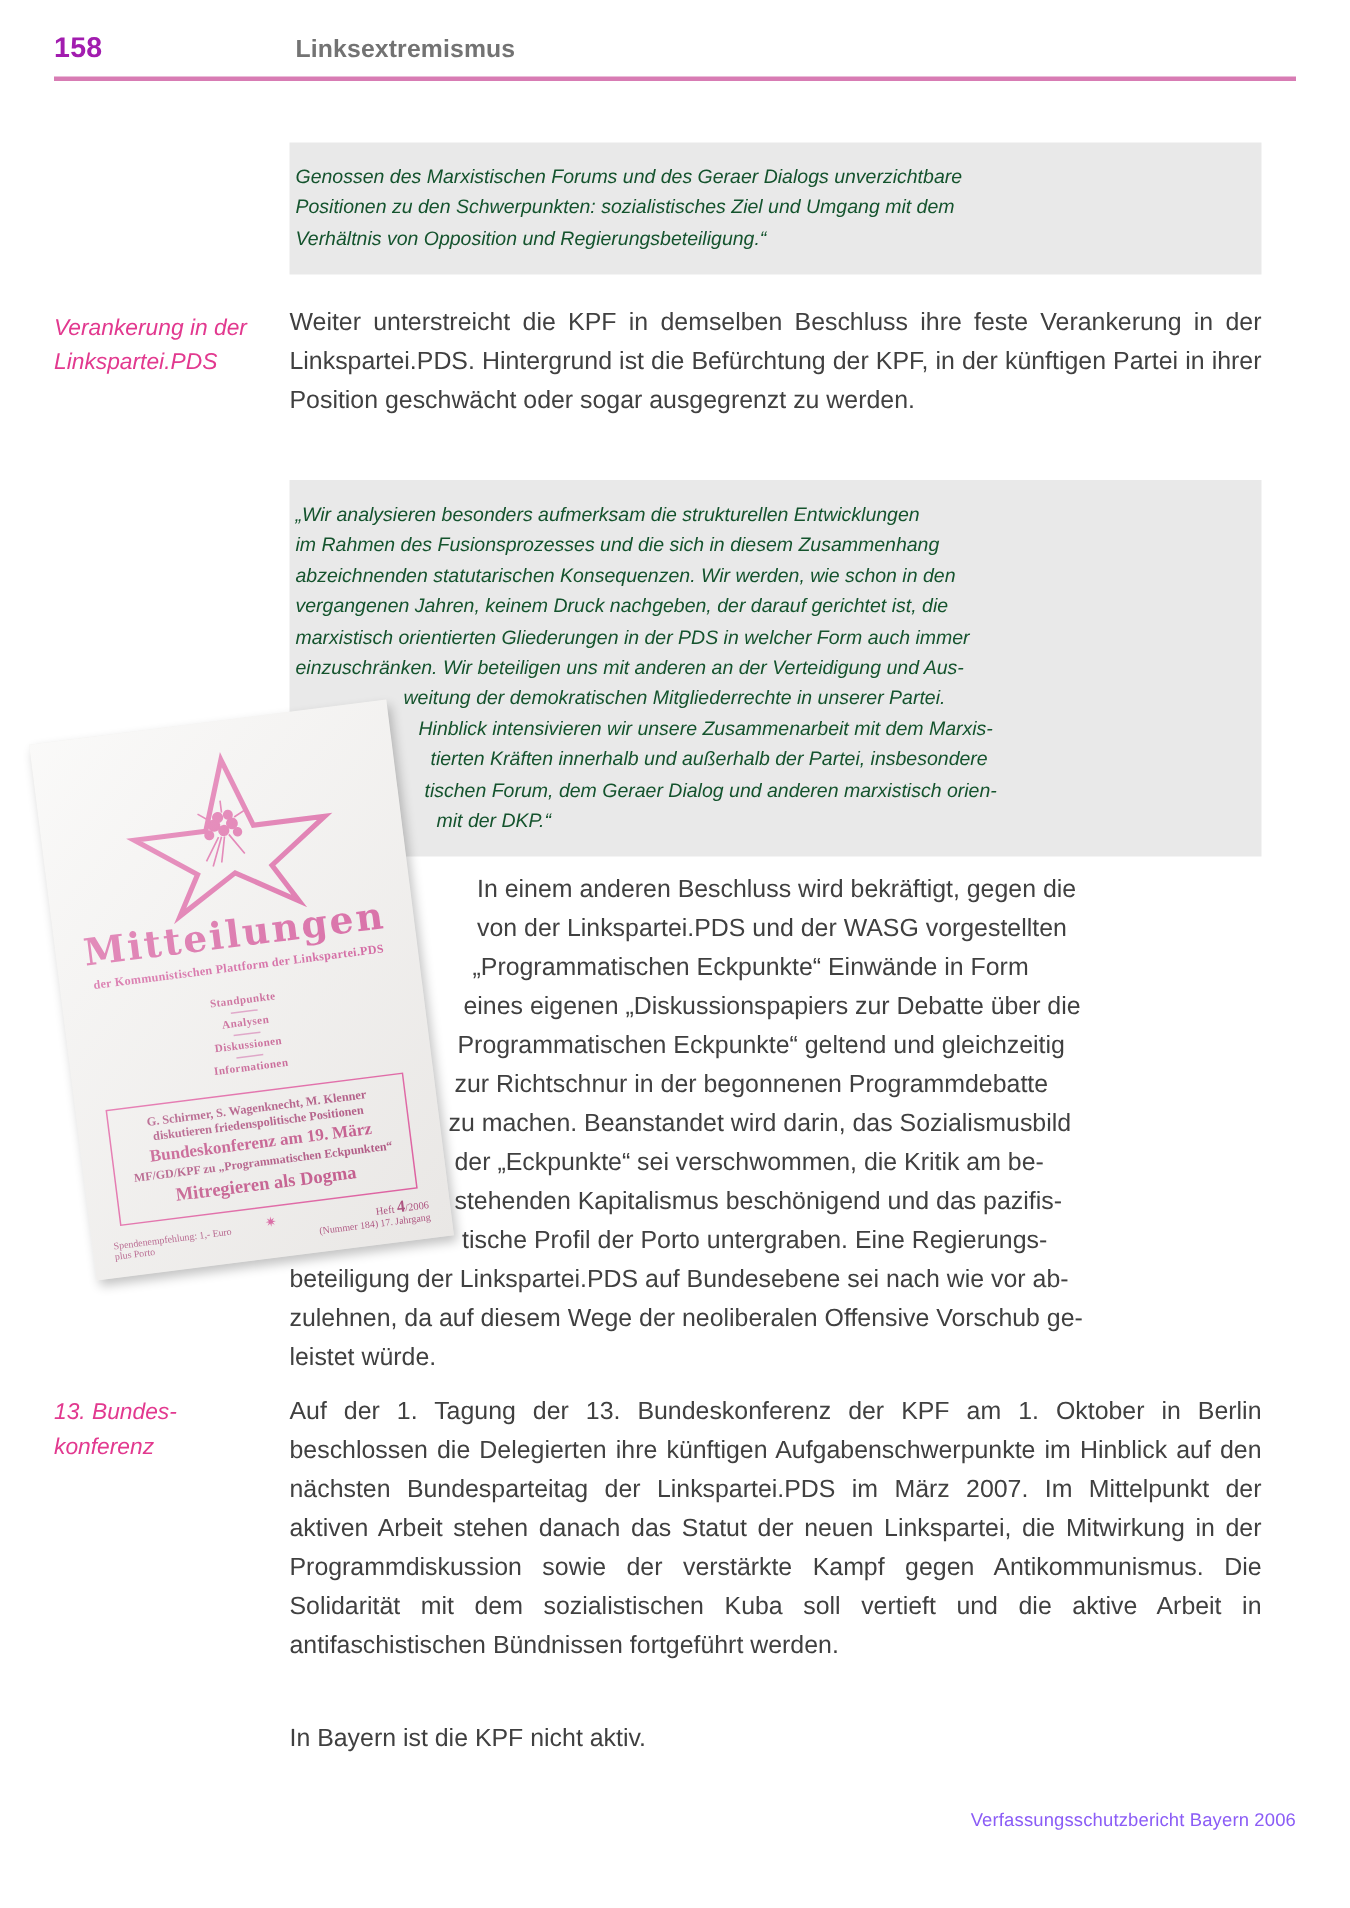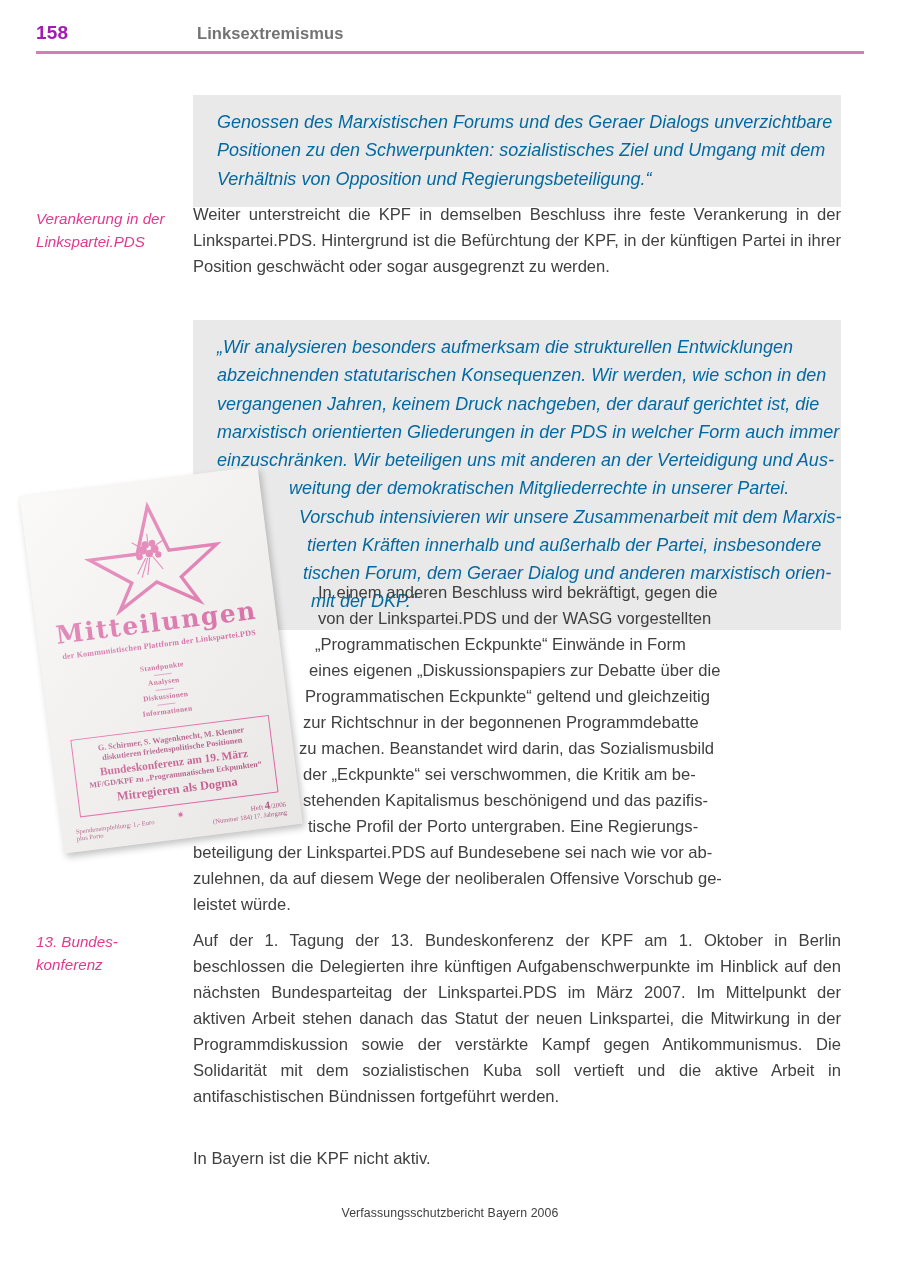--- a/index.html
+++ b/index.html
@@ -26,25 +26,25 @@
     font-size:16.5px;font-weight:bold;color:#737373;letter-spacing:0.1px;
   }
   .header-rule{
     position:absolute;left:36px;top:51px;width:828px;height:3px;
     background:#d87cb4;
   }
 
   .quote{
     background:#e9e9e9;
     font-style:italic;
-    font-size:18px;
+    font-size:13px;
     line-height:1.57;
-    color:#0369a1;
+    color:#14532d;
     text-align:justify;
-    padding:13px 18px 14px 24px;
+    padding:13px 18px 14px 4px;
     box-sizing:border-box;
   }
   .quote p{margin:0;}
 
   .body-par{
     font-size:16.6px;
     line-height:1.565;
     color:#404040;
     text-align:justify;
     margin:0;
@@ -69,23 +69,23 @@
     font-size:15.2px;
     line-height:1.52;
     color:#e2398f;
   }
   #note1{top:207px;}
   #note2{top:930px;}
 
   
   .footer{
     position:absolute;left:36px;top:1206px;width:828px;
-    text-align:center;
+    text-align:right;
     font-size:12.3px;
-    color:#404040;
+    color:#8b5cf6;
     letter-spacing:0.1px;
   }
 
   
   .photo-wrap{
     position:absolute;left:33px;top:470px;
     width:268px;height:390px;
   }
   .cover{
     position:absolute;left:8px;top:10px;
@@ -165,26 +165,27 @@
   <div class="margin-note" id="note1">
     <div>Verankerung in der</div>
     <div>Linkspartei.PDS</div>
   </div>
 
   <p class="body-par" id="par1">Weiter unterstreicht die KPF in demselben Beschluss ihre feste Verankerung in der Linkspartei.PDS. Hintergrund ist die Befürchtung der KPF, in der künftigen Partei in ihrer Position geschwächt oder sogar ausgegrenzt zu werden.</p>
 
   <div class="quote" id="quote2">
     <p>
       <span class="wrapline">„Wir analysieren besonders aufmerksam die strukturellen Entwicklungen</span>
+      <span class="wrapline">im Rahmen des Fusionsprozesses und die sich in diesem Zusammenhang</span>
       <span class="wrapline">abzeichnenden statutarischen Konsequenzen. Wir werden, wie schon in den</span>
       <span class="wrapline">vergangenen Jahren, keinem Druck nachgeben, der darauf gerichtet ist, die</span>
       <span class="wrapline">marxistisch orientierten Gliederungen in der PDS in welcher Form auch immer</span>
       <span class="wrapline">einzuschränken. Wir beteiligen uns mit anderen an der Verteidigung und Aus-</span>
       <span class="wrapline" style="padding-left:72px">weitung der demokratischen Mitgliederrechte in unserer Partei.</span>
-      <span class="wrapline" style="padding-left:82px">Vorschub intensivieren wir unsere Zusammenarbeit mit dem Marxis-</span>
+      <span class="wrapline" style="padding-left:82px">Hinblick intensivieren wir unsere Zusammenarbeit mit dem Marxis-</span>
       <span class="wrapline" style="padding-left:90px">tierten Kräften innerhalb und außerhalb der Partei, insbesondere</span>
       <span class="wrapline" style="padding-left:86px">tischen Forum, dem Geraer Dialog und anderen marxistisch orien-</span>
       <span class="wrapline" style="padding-left:94px">mit der DKP.“</span>
     </p>
   </div>
 
   <div class="photo-wrap">
     <div class="cover">
       <div class="cover-inner">
 

